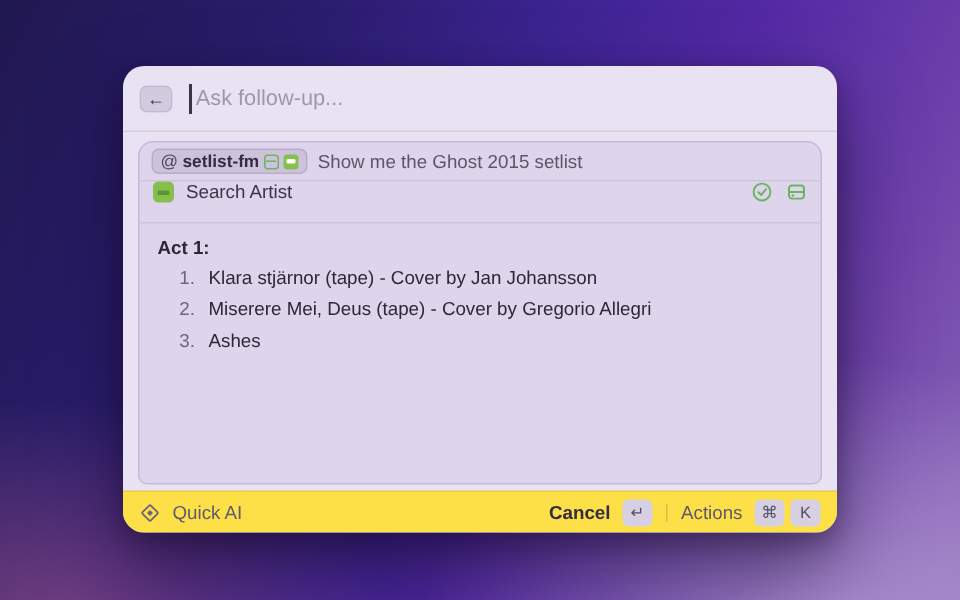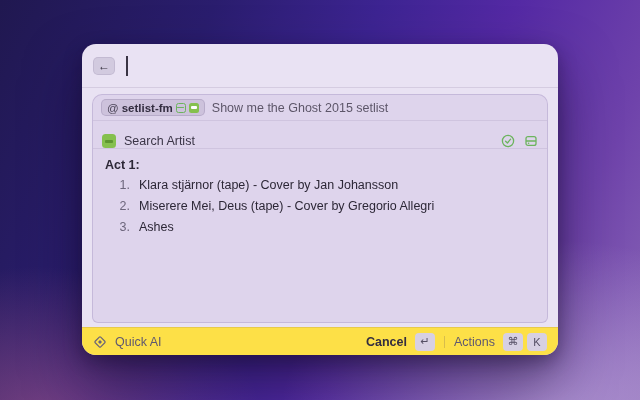--- a/index.html
+++ b/index.html
@@ -40,21 +40,21 @@
     display:flex; flex-direction:column; margin-bottom:4px; }
   .qrow{ flex:0 0 26px; display:flex; align-items:center; padding:0 8px;
     border-bottom:1px solid rgba(80,60,110,0.10); }
   .mention{ display:inline-flex; align-items:center; gap:3px;
     background:#cdc2dc; border:1px solid rgba(90,70,120,0.18); border-radius:5px;
     padding:1.5px 5px; margin-right:7px; }
   .mention .at{ font-size:11.5px; color:#4c4659; }
   .mention .mname{ font-size:11.5px; font-weight:700; color:#332d40; }
   .qtext{ font-size:12.5px; color:#5d5669; }
 
-  .toolrow{ flex:0 0 28px; display:flex; align-items:flex-end; padding:0 9px;
+  .toolrow{ flex:0 0 28px; display:flex; align-items:flex-start; padding:0 9px;
     border-bottom:1px solid rgba(80,60,110,0.10); }
   .toolrow .label{ font-size:12.5px; color:#3b3547; margin-left:8px; flex:1; }
   .appicon{ width:14px; height:14px; border-radius:3.5px; background:#85c04e;
     display:flex; align-items:center; justify-content:center; flex:0 0 14px; }
   .appicon .bar{ width:8px; height:3px; border-radius:1px; background:#5d9630; }
   .appicon.small{ width:10px; height:10px; border-radius:2.5px; flex-basis:10px; }
   .appicon.small .bar{ width:6px; height:2.5px; background:#ffffff; }
   .appicon.outline{ background:transparent; border:1.2px solid #6cb45e; }
   .appicon.outline .bar{ width:7px; height:1.4px; background:#6cb45e; }
   .rowicons{ display:flex; align-items:center; gap:9px; }
@@ -86,20 +86,21 @@
 </head>
 <body>
 
 <div class="window">
 
   <div class="inputbar">
     <div class="backbtn">
       <span>←</span>
     </div>
     <div class="caret"></div>
+    <div class="placeholder">Ask follow-up...</div>
   </div>
 
   <div class="convo">
 
     <div class="qrow">
       <span class="mention">
         <span class="at">@</span>
         <span class="mname">setlist-fm</span>
         <span class="appicon small outline">
             <span class="bar"></span>

